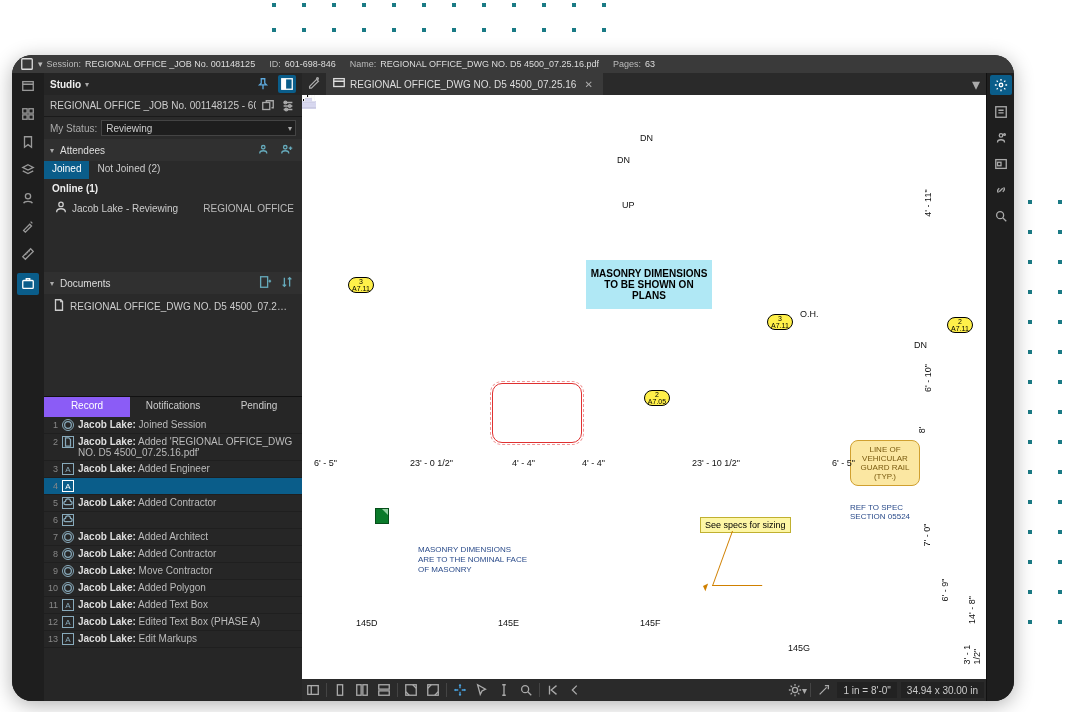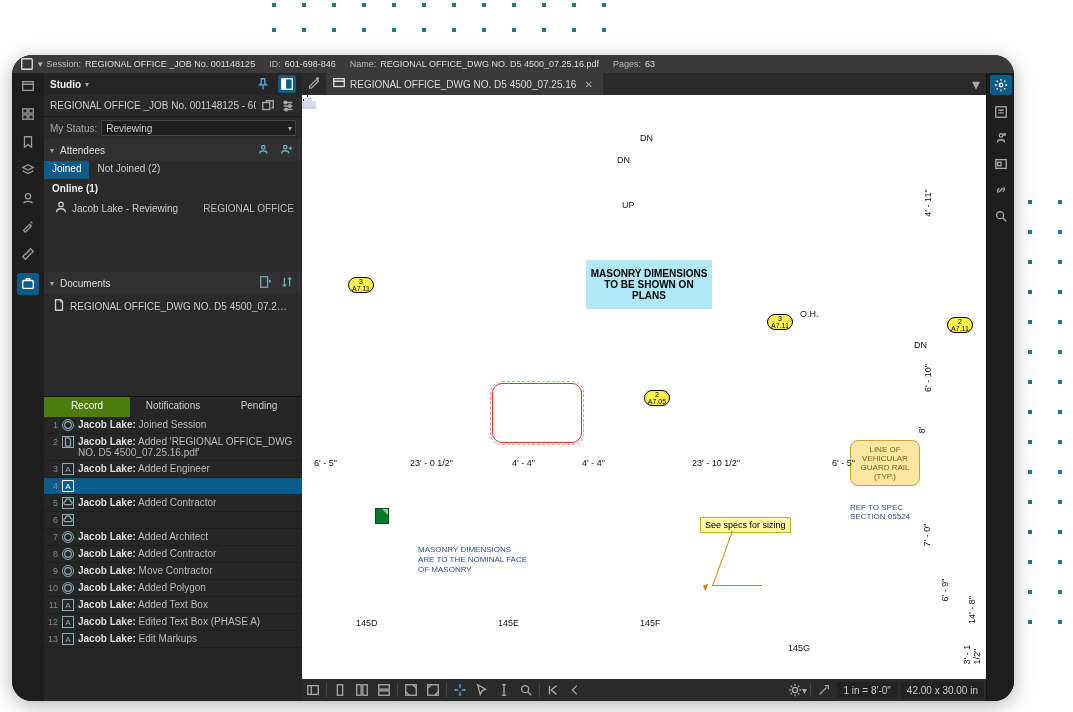--- a/index.html
+++ b/index.html
@@ -41,21 +41,21 @@
   .tabsRow .tab { padding:2px 8px; font-size:10px; color:#ccc; cursor:pointer; }
   .tabsRow .tab.active { background:#0a5d8a; color:#fff; }
   .online { padding:4px 8px; font-weight:bold; color:#eee; }
   .attLine { display:flex; align-items:center; padding:2px 8px 6px 10px; gap:4px; font-size:10px; color:#ccc;}
   .attLine .pill { margin-left:auto; color:#bbb; }
   .docsList { padding:2px 6px; }
   .docItem { display:flex; align-items:center; gap:4px; padding:2px 2px; color:#ccc; }
   .recordPanel { border-top:1px solid #111; background:#262626; flex:1; display:flex; flex-direction:column; overflow:hidden;}
   .recTabs { display:flex; height:20px; }
   .recTabs .tab { flex:1; text-align:center; font-size:10px; padding:3px 0; color:#ccc; cursor:pointer;}
-  .recTabs .tab.active { background:#4d7c0f; color:#fff; }
+  .recTabs .tab.active { background:#8b5cf6; color:#fff; }
   .recList { flex:1; overflow:hidden; }
   .recItem { display:flex; align-items:flex-start; padding:2px 4px; gap:4px; font-size:10px; border-bottom:1px solid #1f1f1f; color:#ccc;}
   .recItem .num { width:10px; text-align:right; color:#888; font-size:9px; padding-top:1px;}
   .recItem .ric { width:12px; height:12px; border:1px solid #8ab; color:#8ab; display:flex;align-items:center;justify-content:center; font-size:8px; flex:0 0 12px;}
   .recItem .ric.round { border-radius:50%; }
   .recItem .body { flex:1; }
   .recItem .body .u { font-weight:bold; color:#ddd; }
   .recItem .body .d { color:#bbb; }
   .recItem.sel { background:#0a5d8a; color:#fff;}
   .recItem.sel .body .u, .recItem.sel .body .d { color:#fff; }
@@ -666,21 +666,21 @@
               <circle cx="8" cy="8" r="3"></circle>
               <path d="M8 1v2M8 13v2M1 8h2M13 8h2M3 3l1.5 1.5M11.5 11.5L13 13M13 3l-1.5 1.5M4.5 11.5L3 13"></path>
             </svg>▾</span>
         <span class="sep"></span>
         <span class="ico">
             <svg viewBox="0 0 16 16">
               <path d="M3 13l8-8M9 3l4 0 0 4"></path>
             </svg>
           </span>
         <div class="readout">1 in = 8'-0"</div>
-        <div class="readout">42.00 x 30.00 in</div>
+        <div class="readout">34.94 x 30.00 in</div>
       </div>
     </div>
 
     <div class="rightCol">
       <span class="ico gear">
           <svg viewBox="0 0 16 16">
             <circle cx="8" cy="8" r="2"></circle>
             <path d="M8 1v2M8 13v2M1 8h2M13 8h2M3 3l1.4 1.4M11.6 11.6L13 13M13 3l-1.4 1.4M4.4 11.6L3 13"></path>
           </svg>
         </span>

